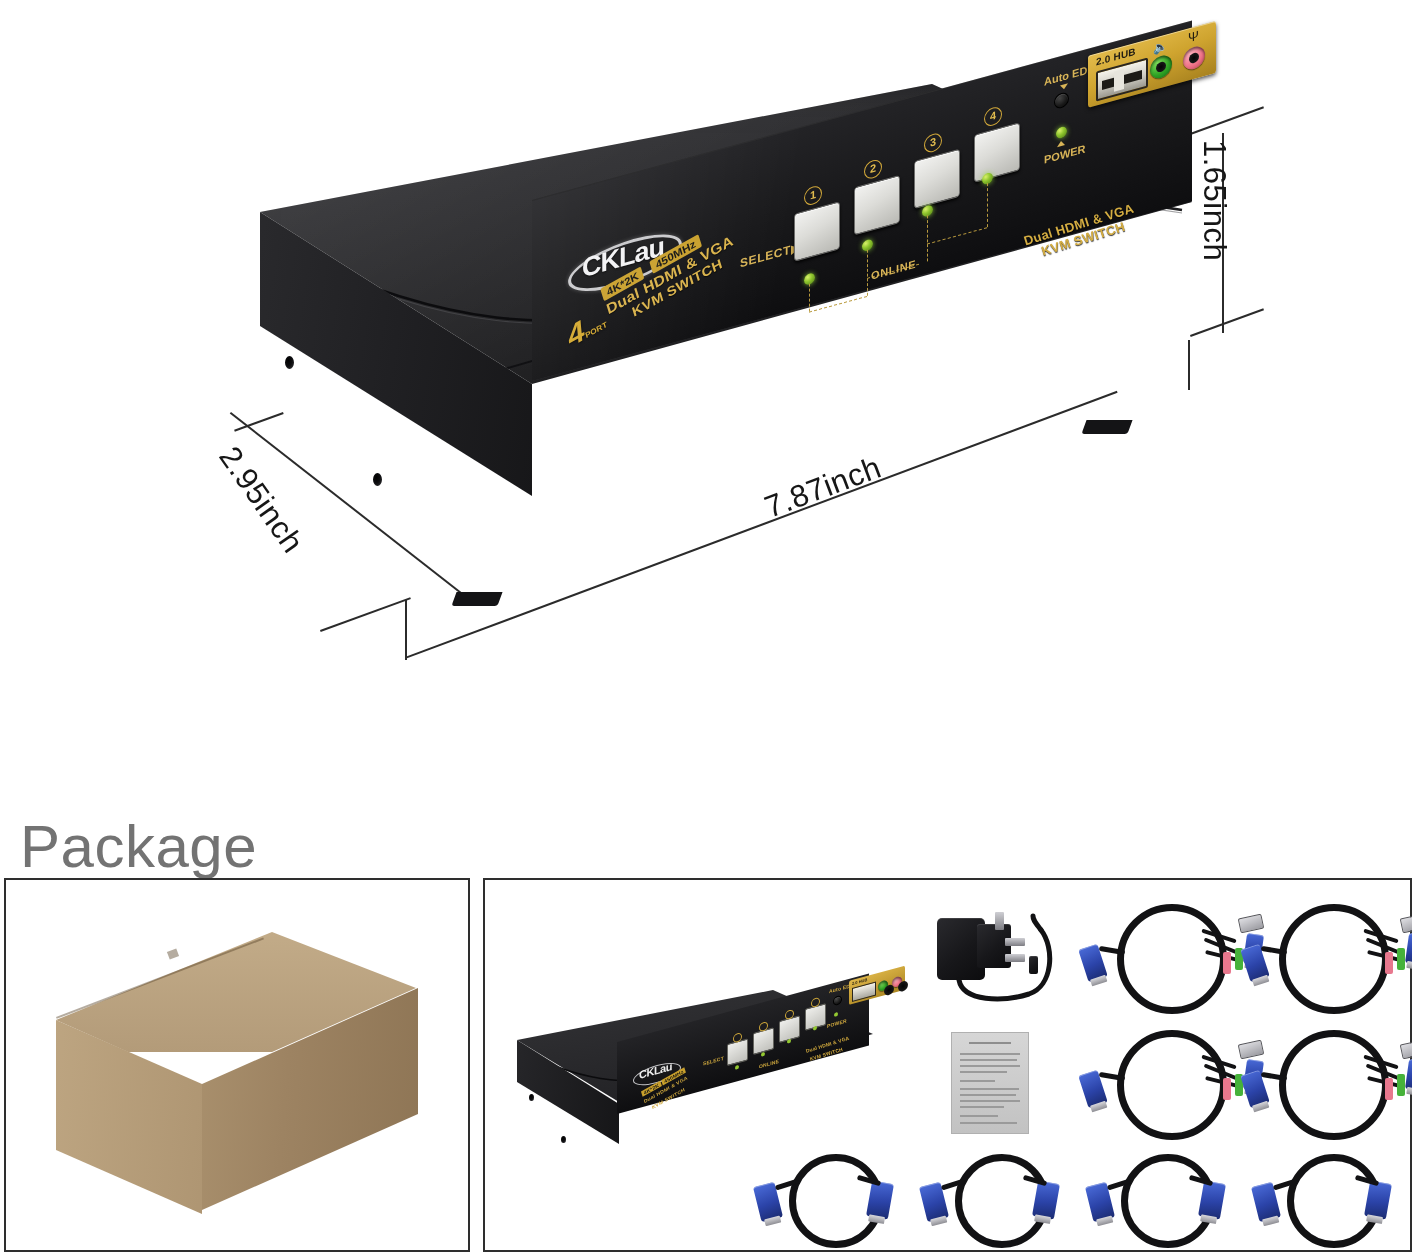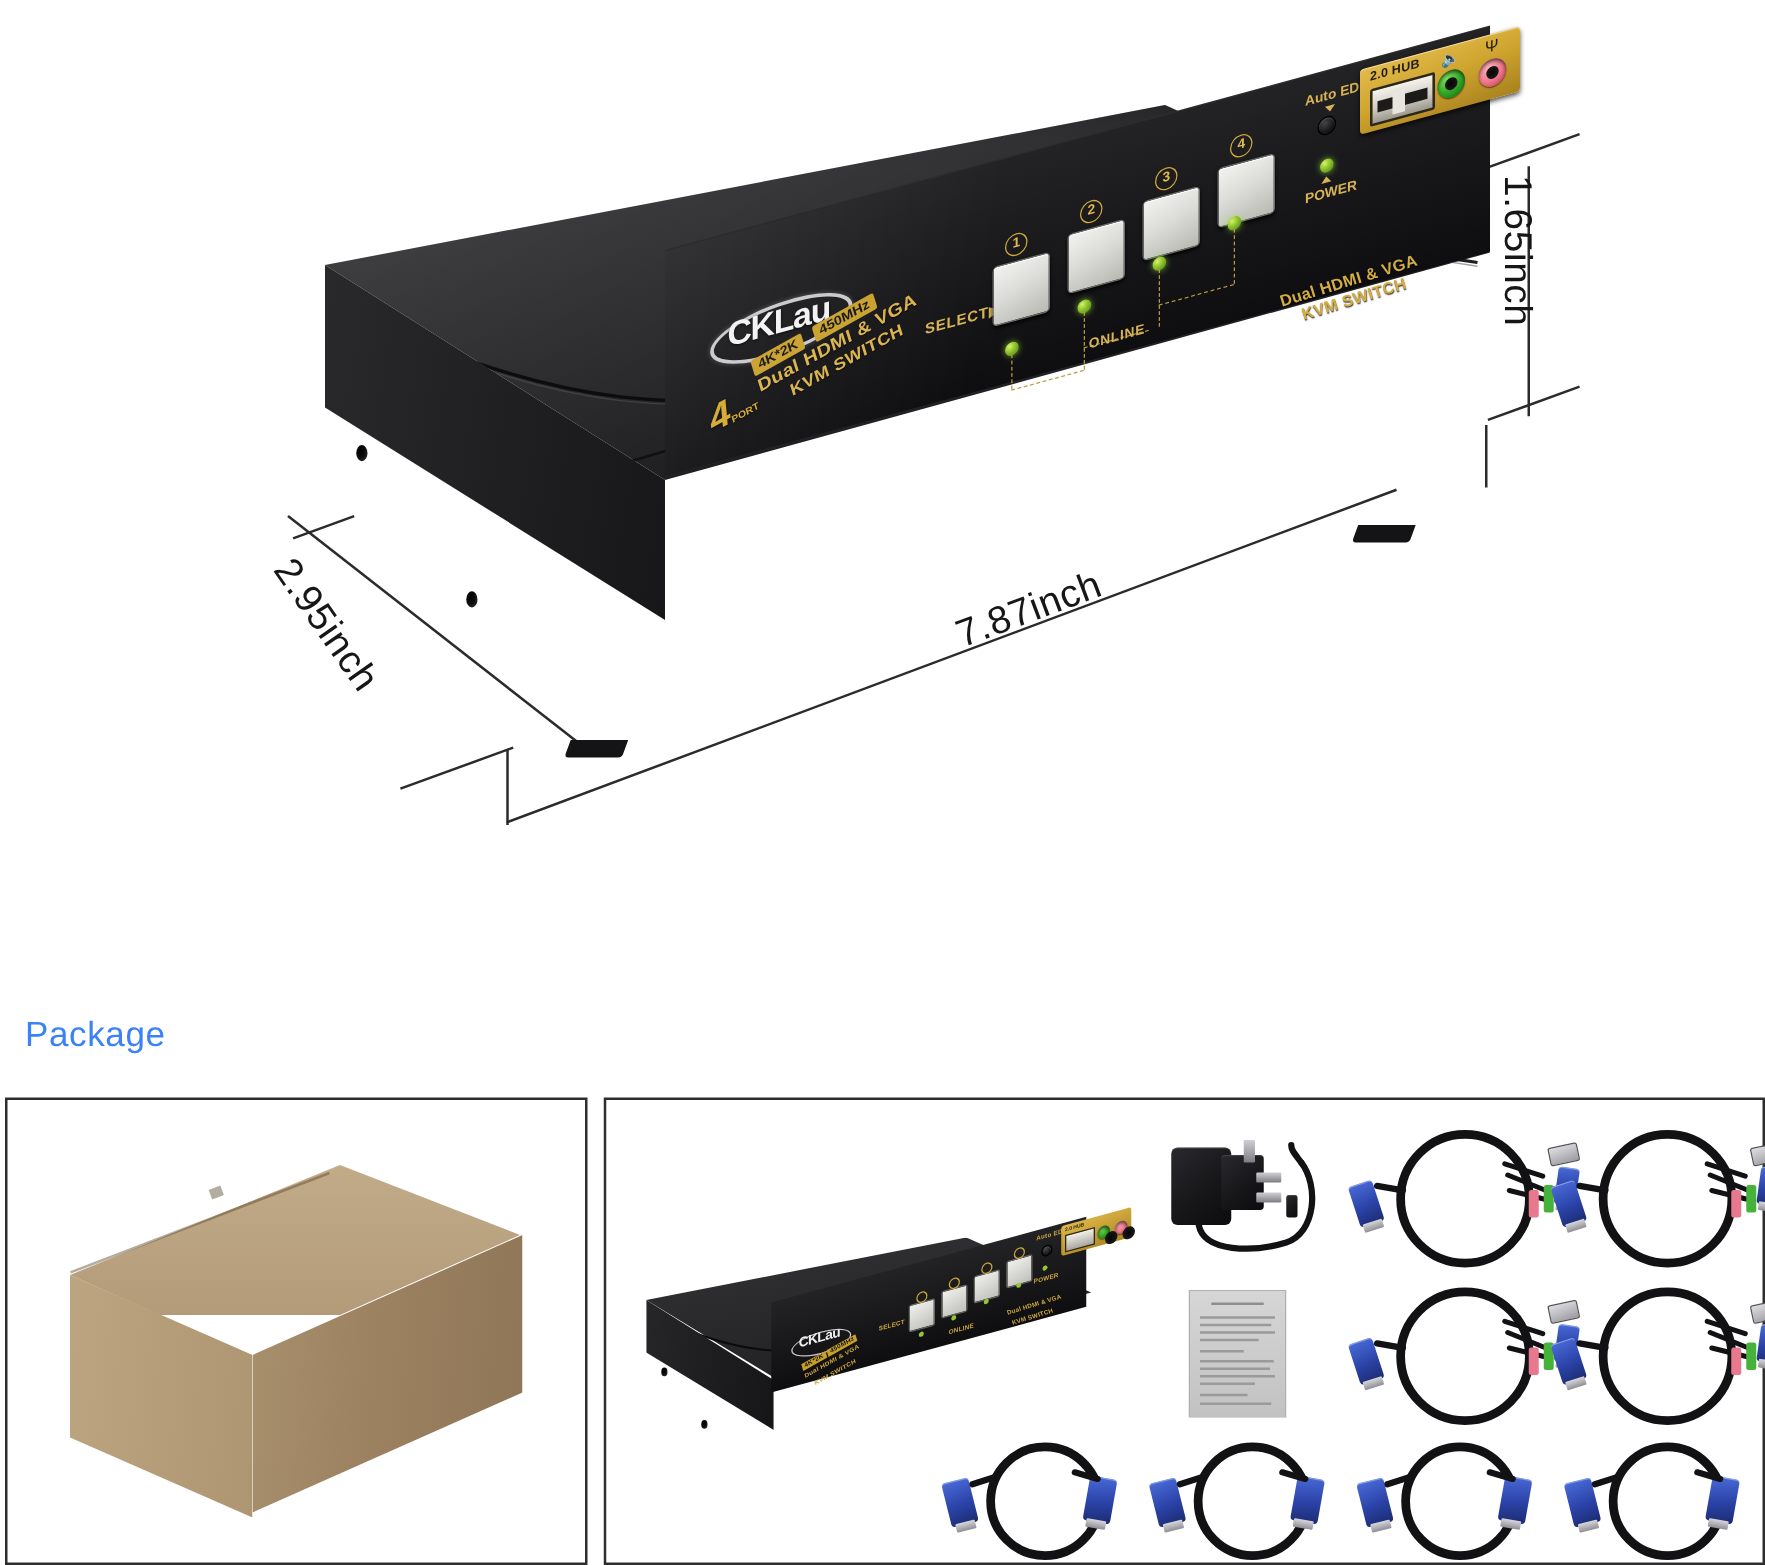--- a/index.html
+++ b/index.html
@@ -115,21 +115,21 @@
   .jack:after{content:"";position:absolute;left:6px;top:6px;width:10px;height:10px;
     border-radius:50%;background:radial-gradient(circle,#050505 0%,#191919 70%);}
   .jack.green{background:radial-gradient(circle at 34% 28%,#7fe05c 0%,#2fa324 55%,#14701a 100%);}
   .jack.pink{background:radial-gradient(circle at 34% 28%,#ffb0bd 0%,#f07489 55%,#b83f55 100%);}
   .jicon{position:absolute;color:#231d10;font-size:12px;line-height:1;}
 
   
   .foot{position:absolute;background:#141416;border-radius:0 0 3px 3px;}
 
   
-  #pkg-title{position:absolute;left:20px;top:812px;font-size:28px;color:#3b82f6;
+  #pkg-title{position:absolute;left:20px;top:812px;font-size:60px;color:#737373;
     letter-spacing:.5px;}
   .panelbox{position:absolute;border:2px solid #2e2e2e;background:#fff;}
   #box-panel{left:4px;top:878px;width:462px;height:370px;}
   #acc-panel{left:483px;top:878px;width:925px;height:370px;}
 
   
   .carton{position:absolute;}
   .c-front{position:absolute;background:linear-gradient(95deg,#a9906d 0%,#9d8362 40%,#8e7555 100%);}
   .c-top{position:absolute;background:linear-gradient(180deg,#c2ab88 0%,#b39b79 100%);}
   .c-side{position:absolute;background:linear-gradient(95deg,#c0a884 0%,#ad9471 100%);}

